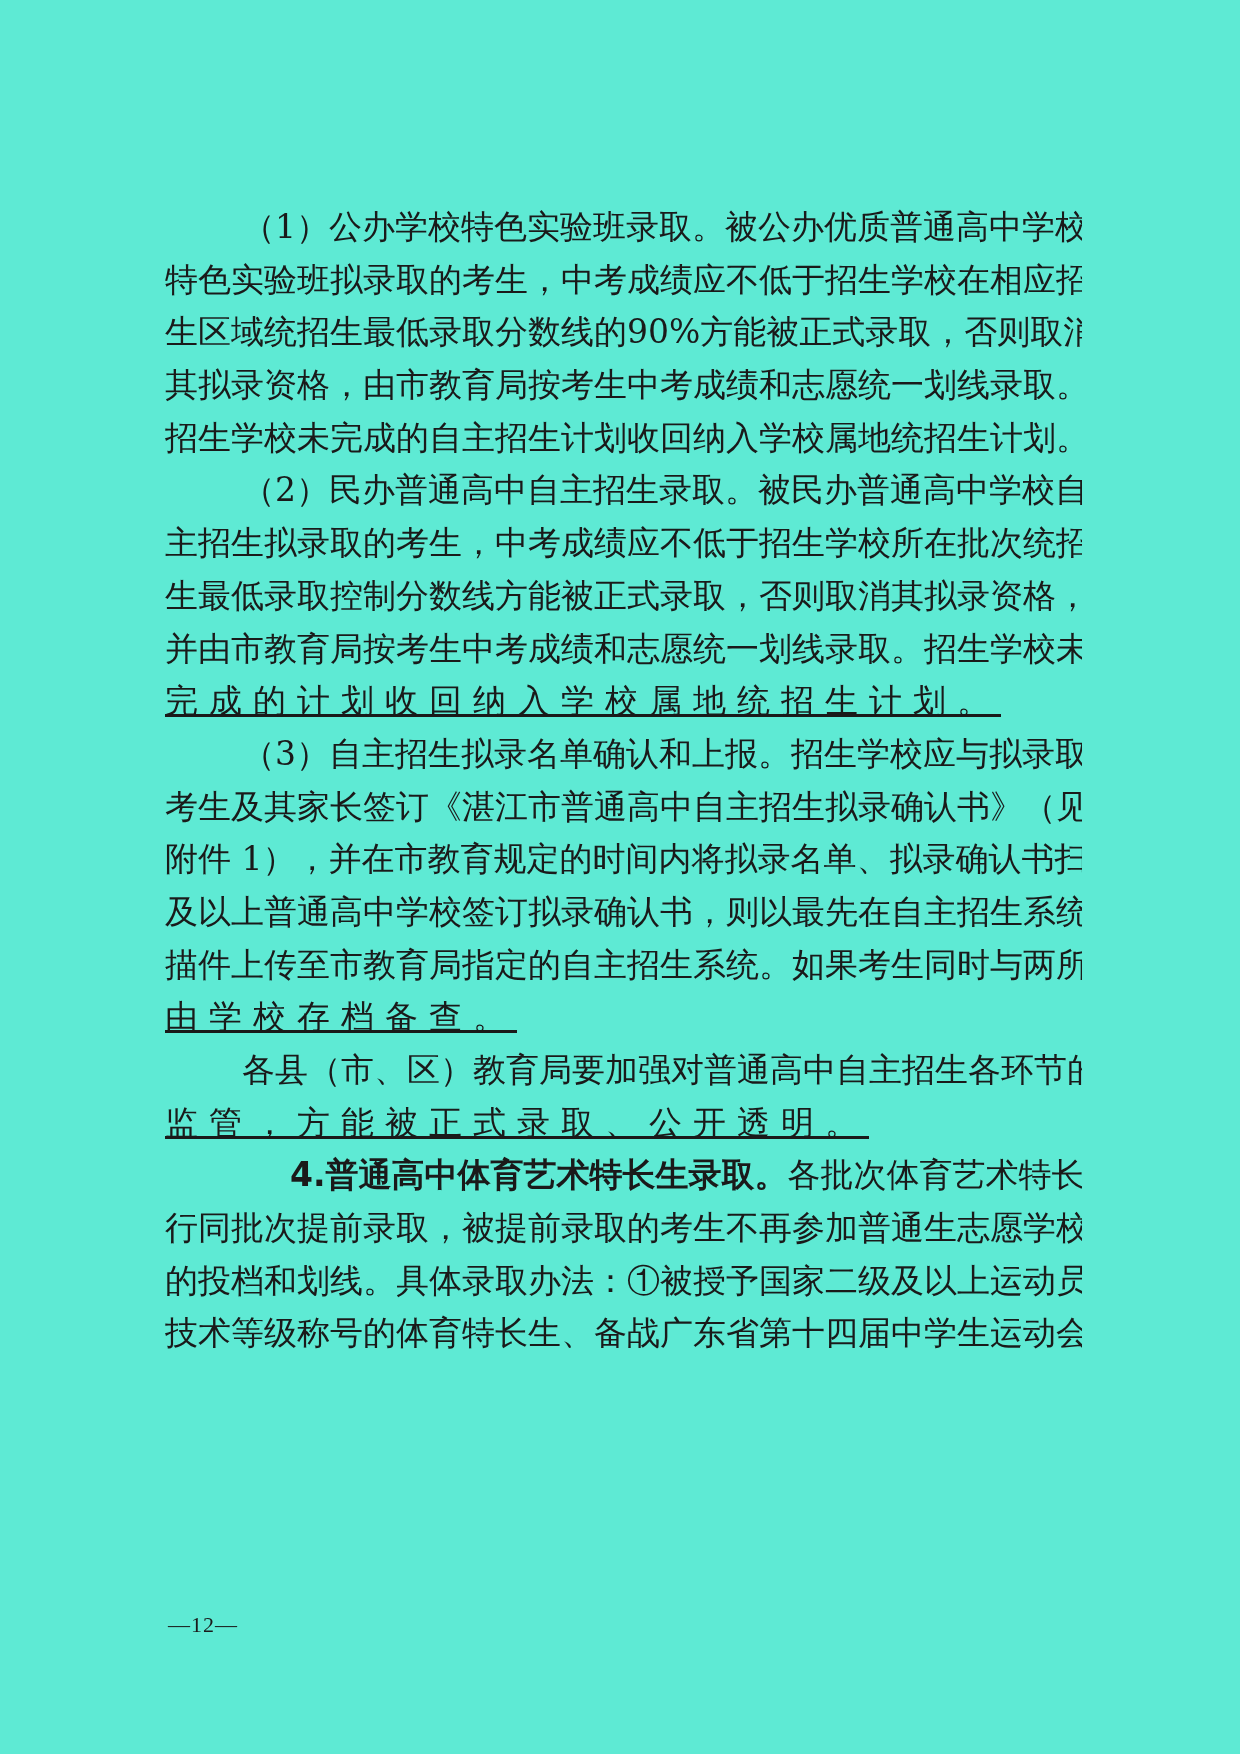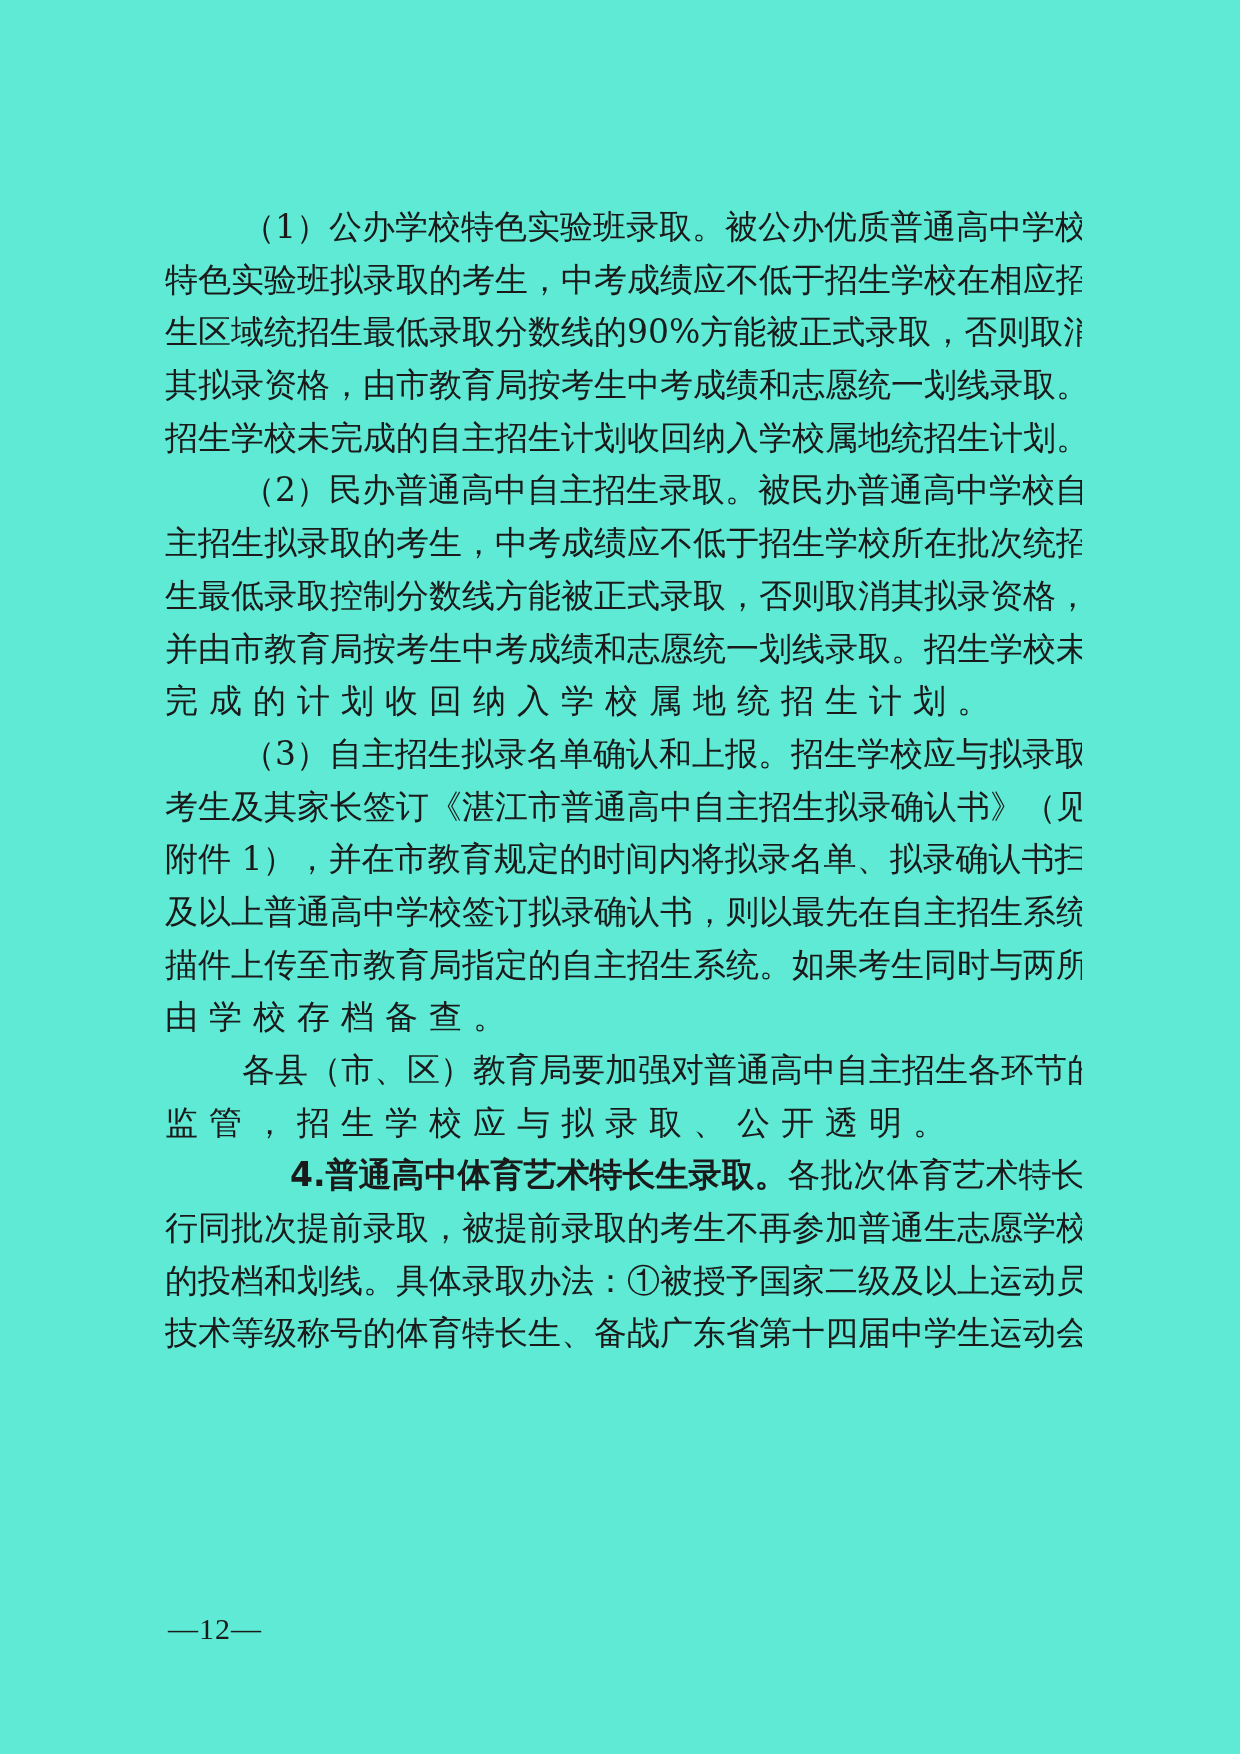--- a/index.html
+++ b/index.html
@@ -34,34 +34,35 @@
       line-height: 52.7px;
       font-size: 33px;
       white-space: nowrap;
       text-align: justify;
       text-align-last: justify;
       overflow: hidden;
     }
     .line.last {
       text-align-last: left;
       letter-spacing: 11px;
+      text-decoration: underline;
     }
     .line.indent {
       padding-left: 77px;
     }
     .bold {
       font-weight: bold;
       font-family: "DejaVu Sans", "Liberation Sans", sans-serif;
       margin-left: 48px;
     }
     .page-number {
       position: absolute;
       left: 168px;
       top: 1612px;
-      font-size: 30px;
+      font-size: 22px;
       font-family: "Liberation Serif", "DejaVu Serif", serif;
       color: #1a1a1a;
       letter-spacing: 1px;
     }
   </style>
 </head>
 <body>
 
 <div class="page">
   <div class="body-text">
@@ -78,21 +79,21 @@
     <div class="line last"><span>完成的计划收回纳入学校属地统招生计划。</span></div>
 
     <div class="line indent"><span>（3）自主招生拟录名单确认和上报。招生学校应与拟录取</span></div>
     <div class="line"><span>考生及其家长签订《湛江市普通高中自主招生拟录确认书》（见</span></div>
     <div class="line"><span>附件 1），并在市教育规定的时间内将拟录名单、拟录确认书扫</span></div>
     <div class="line"><span>及以上普通高中学校签订拟录确认书，则以最先在自主招生系统</span></div>
     <div class="line"><span>描件上传至市教育局指定的自主招生系统。如果考生同时与两所</span></div>
     <div class="line last"><span>由学校存档备查。</span></div>
 
     <div class="line indent"><span>各县（市、区）教育局要加强对普通高中自主招生各环节的</span></div>
-    <div class="line last"><span>监管，招生学校应与拟录取、公开透明。</span></div>
+    <div class="line last"><span>监管，方能被正式录取、公开透明。</span></div>
 
     <div class="line indent"><span class="bold">4.普通高中体育艺术特长生录取。</span><span>各批次体育艺术特长生实</span></div>
     <div class="line"><span>行同批次提前录取，被提前录取的考生不再参加普通生志愿学校</span></div>
     <div class="line"><span>的投档和划线。具体录取办法：①被授予国家二级及以上运动员</span></div>
     <div class="line"><span>技术等级称号的体育特长生、备战广东省第十四届中学生运动会</span></div>
   </div>
 
   <div class="page-number">—12—</div>
 </div>
 

